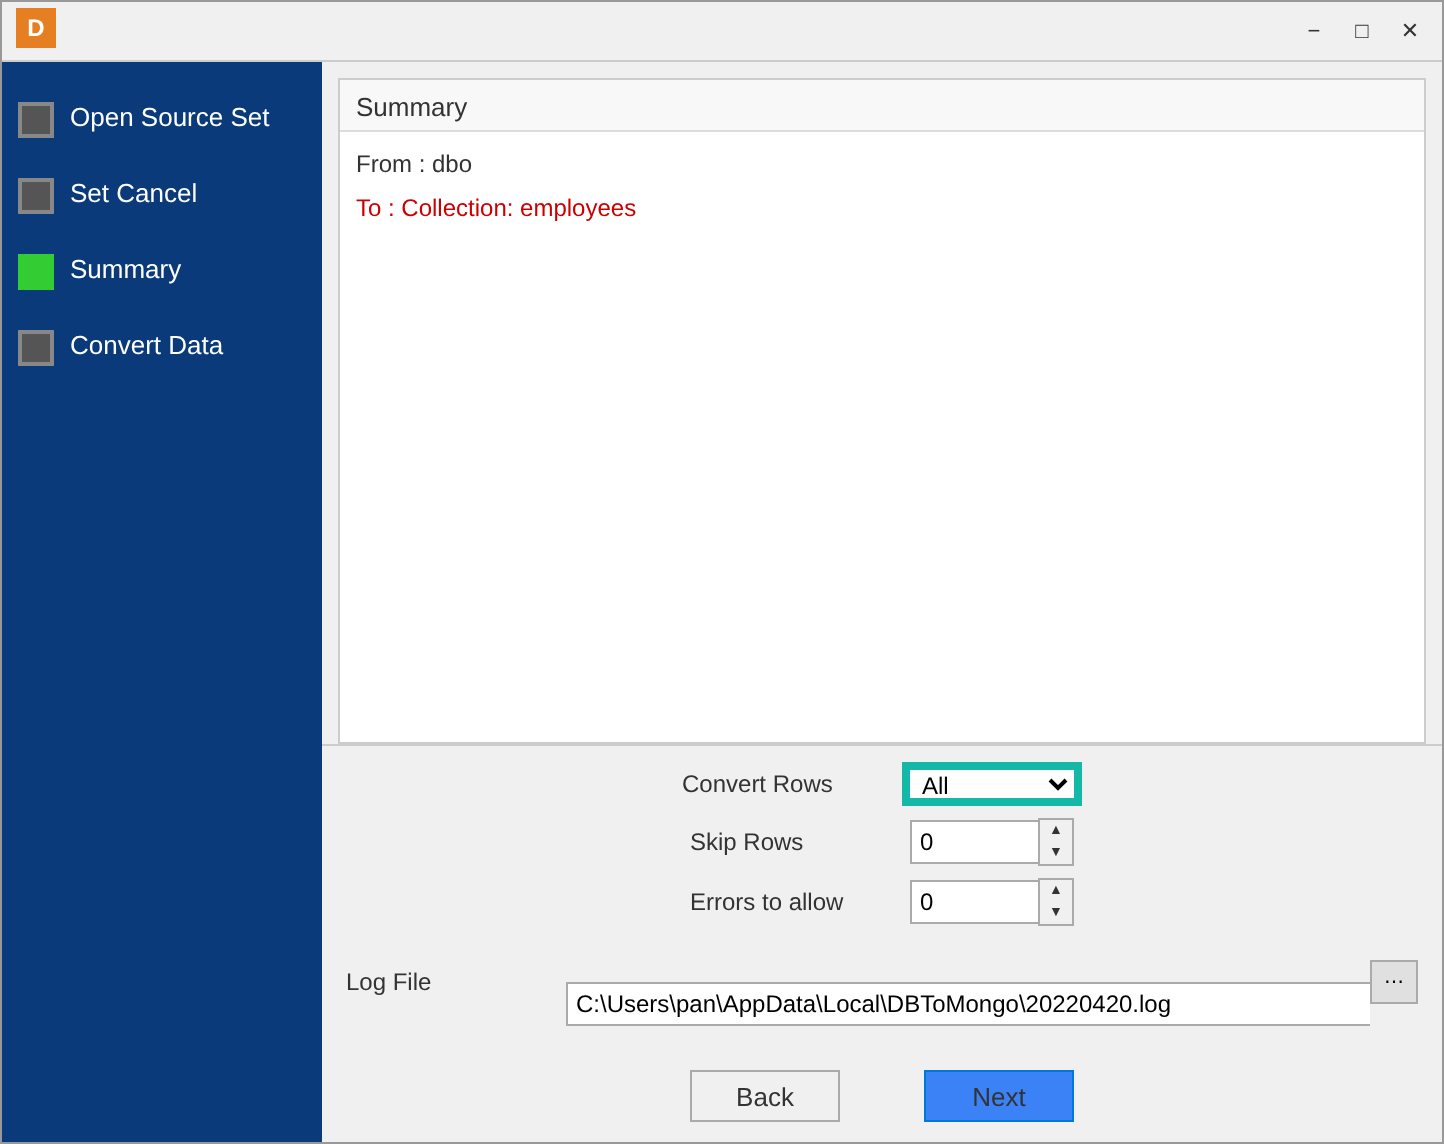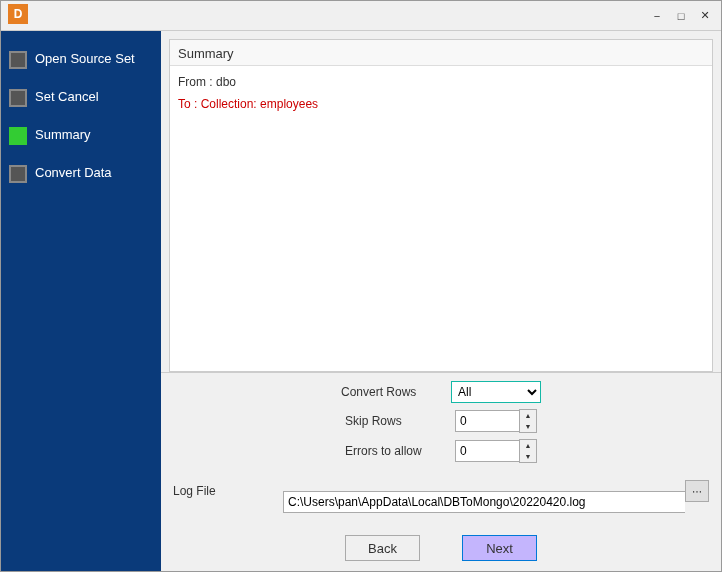--- a/index.html
+++ b/index.html
@@ -141,21 +141,21 @@
     .form-label {
       width: 110px;
       font-size: 12px;
       color: #333;
       flex-shrink: 0;
     }
 
     .select-control {
       width: 90px;
       height: 22px;
-      border: 1px solid #14b8a6;
+      border: 4px solid #14b8a6;
       background: white;
       font-size: 12px;
       padding: 0 2px;
       cursor: pointer;
     }
 
     .spinner-wrapper {
       display: flex;
       align-items: center;
     }
@@ -227,21 +227,21 @@
       width: 75px;
       height: 26px;
       background: #f0f0f0;
       border: 1px solid #aaa;
       cursor: pointer;
       font-size: 13px;
       color: #333;
     }
 
     .btn.primary {
-      background: #c4b5fd;
+      background: #3b82f6;
       border-color: #0078d7;
       color: #333;
       margin-left: 34px;
     }
 
     
     .app-icon-shape {
       width: 20px;
       height: 20px;
       background: #e67e22;

